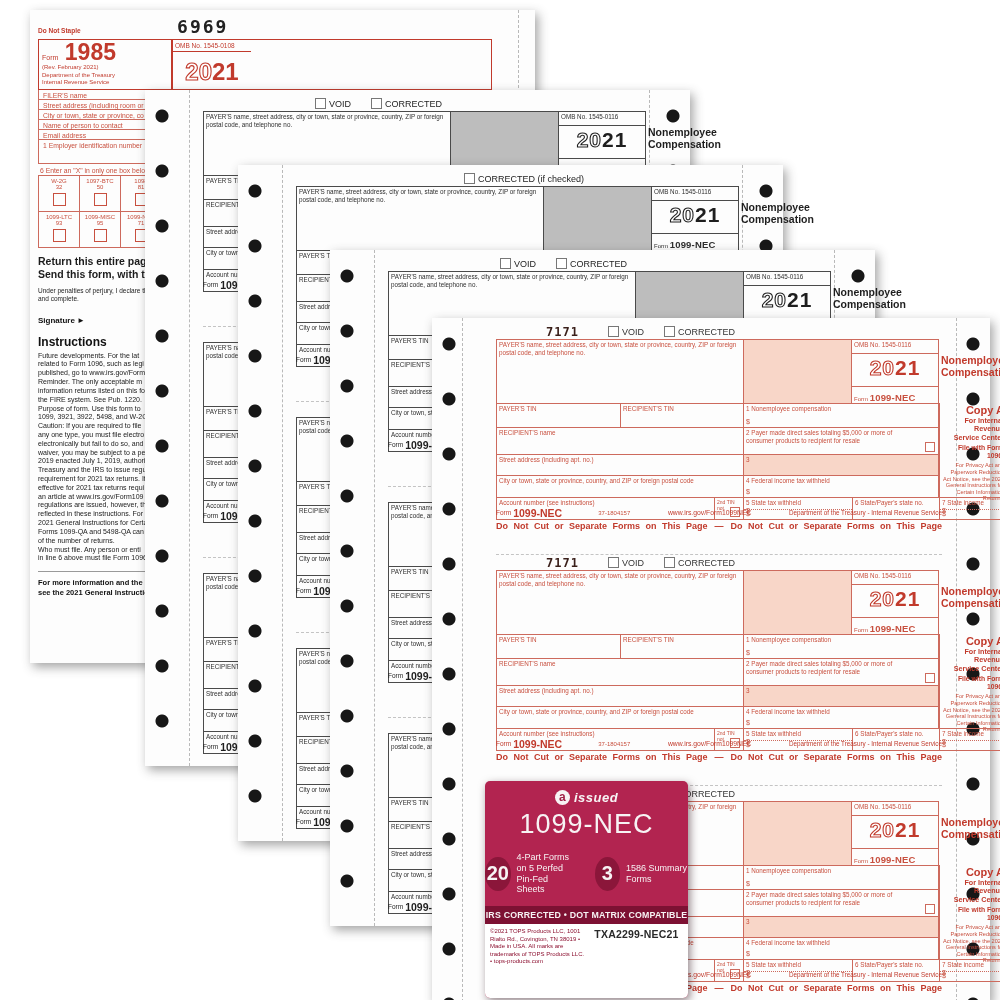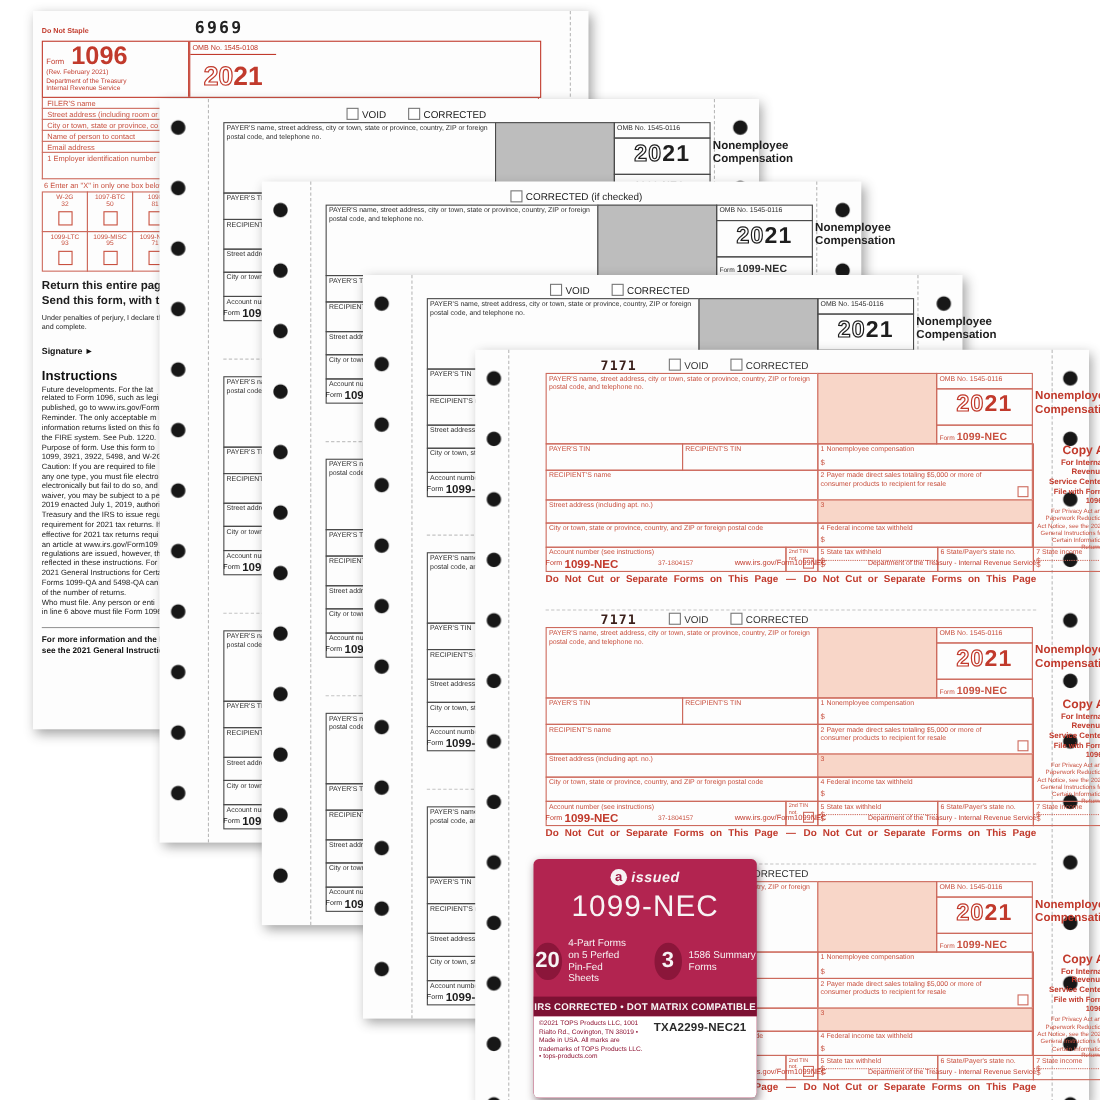--- a/index.html
+++ b/index.html
@@ -11,21 +11,21 @@
   .bw-ink{--ink:#1e1e1e;--ink2:#2e2e2e;--line:#4a4a4a;--fill:#bdbdbd;--outline:#9a9a9a;}
   
   .holes{position:absolute;top:0;bottom:0;width:30px;pointer-events:none;
     background-image:radial-gradient(circle at 15px 26px,#171717 6px,rgba(0,0,0,0) 7px);
     background-size:30px 55px;background-repeat:repeat-y;}
   .perf{position:absolute;top:0;bottom:0;width:0;border-left:1px dashed #b9b9b9;}
   
   #sheet1096{left:30px;top:10px;width:505px;height:653px;padding:6px 0 0 8px;box-sizing:border-box;color:var(--ink);}
   #sheet1096 .perf1096{left:488px;}
   .dns{font-size:6.5px;font-weight:bold;color:var(--ink);display:inline-block;}
-  .serial96{font-family:"DejaVu Sans Mono",monospace;font-weight:bold;font-size:15px;color:#222;margin-left:92px;letter-spacing:2px;}
+  .serial96{font-family:"DejaVu Sans Mono",monospace;font-weight:bold;font-size:18px;color:#222;margin-left:92px;letter-spacing:2px;}
   .hdr96{display:flex;border:1.5px solid var(--ink);width:452px;margin-top:2px;}
   .hdr96 .c1{width:133px;border-right:1px solid var(--ink);padding:2px 3px;box-sizing:border-box;}
   .hdr96 .c1 .fw{font-size:7px;}
   .hdr96 .c1 .fn{font-size:23px;font-weight:bold;line-height:.9;display:inline-block;margin-left:2px;}
   .hdr96 .c1 .sm{font-size:6px;line-height:1.25;}
   .hdr96 .c2{flex:1;text-align:center;padding-top:10px;}
   .hdr96 .c2 div{font-size:13px;font-weight:bold;line-height:1.25;}
   .hdr96 .c3{width:78px;border-left:1px solid var(--ink);}
   .omb96{font-size:6.5px;border-bottom:1px solid var(--ink);padding:2px;white-space:nowrap;}
   .year{font-weight:bold;text-align:center;}
@@ -113,21 +113,21 @@
 </head>
 <body>
 
 <div class="paper red-ink" id="sheet1096">
   <div class="perf perf1096"></div>
   <span class="dns">Do Not Staple</span>
   <span class="serial96">6969</span>
   <div class="hdr96">
     <div class="c1">
       <span class="fw">Form</span>
-      <span class="fn">1096</span>
+      <span class="fn">1985</span>
       <div class="sm">(Rev. February 2021)</div>
       <div class="sm">Department of the Treasury</div>
       <div class="sm">Internal Revenue Service</div>
     </div>
     <div class="c3">
       <div class="omb96">OMB No. 1545-0108</div>
       <div class="year year96">
         <span class="yr-out">20</span><span class="yr-solid">21</span>
       </div>
     </div>

